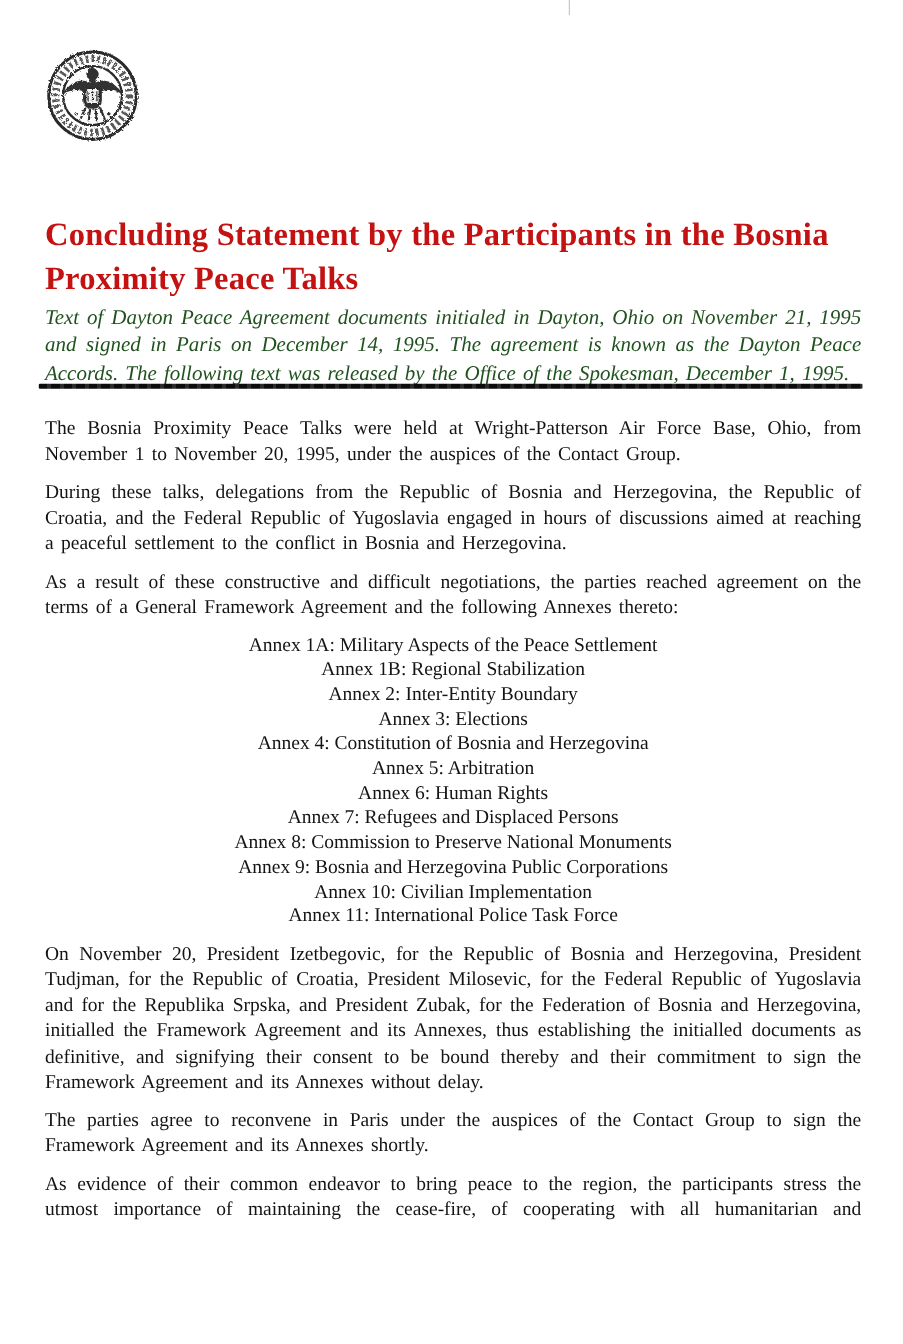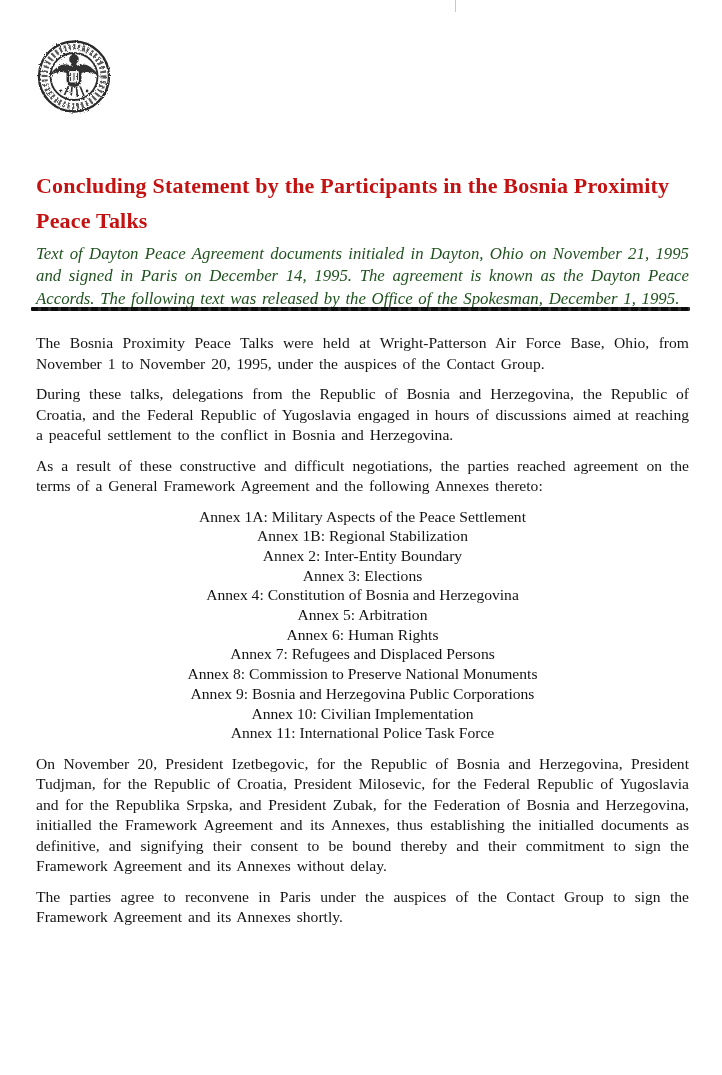--- a/index.html
+++ b/index.html
@@ -29,21 +29,21 @@
     left: 35px;
     top: 39px;
     width: 78px;
     height: 75px;
   }
   #doc-title {
     position: absolute;
     left: 36px;
     top: 153px;
     width: 648px;
-    font-size: 22px;
+    font-size: 26px;
     font-weight: bold;
     line-height: 35px;
     color: #c41111;
     letter-spacing: 0.2px;
   }
   #doc-summary {
     position: absolute;
     left: 36px;
     top: 226px;
     width: 653px;
@@ -145,16 +145,17 @@
       <div class="annex-line">Annex 6: Human Rights</div>
       <div class="annex-line">Annex 7: Refugees and Displaced Persons</div>
       <div class="annex-line">Annex 8: Commission to Preserve National Monuments</div>
       <div class="annex-line">Annex 9: Bosnia and Herzegovina Public Corporations</div>
       <div class="annex-line">Annex 10: Civilian Implementation</div>
       <div class="annex-line">Annex 11: International Police Task Force</div>
     </div>
 
     <p class="para">On November 20, President Izetbegovic, for the Republic of Bosnia and Herzegovina, President Tudjman, for the Republic of Croatia, President Milosevic, for the Federal Republic of Yugoslavia and for the Republika Srpska, and President Zubak, for the Federation of Bosnia and Herzegovina, initialled the Framework Agreement and its Annexes, thus establishing the initialled documents as definitive, and signifying their consent to be bound thereby and their commitment to sign the Framework Agreement and its Annexes without delay.</p>
     <p class="para">The parties agree to reconvene in Paris under the auspices of the Contact Group to sign the Framework Agreement and its Annexes shortly.</p>
+    <p class="para justify-last">As evidence of their common endeavor to bring peace to the region, the participants stress the utmost importance of maintaining the cease-fire, of cooperating with all humanitarian and</p>
   </div>
 
 
 </div>
 
 </body></html>

